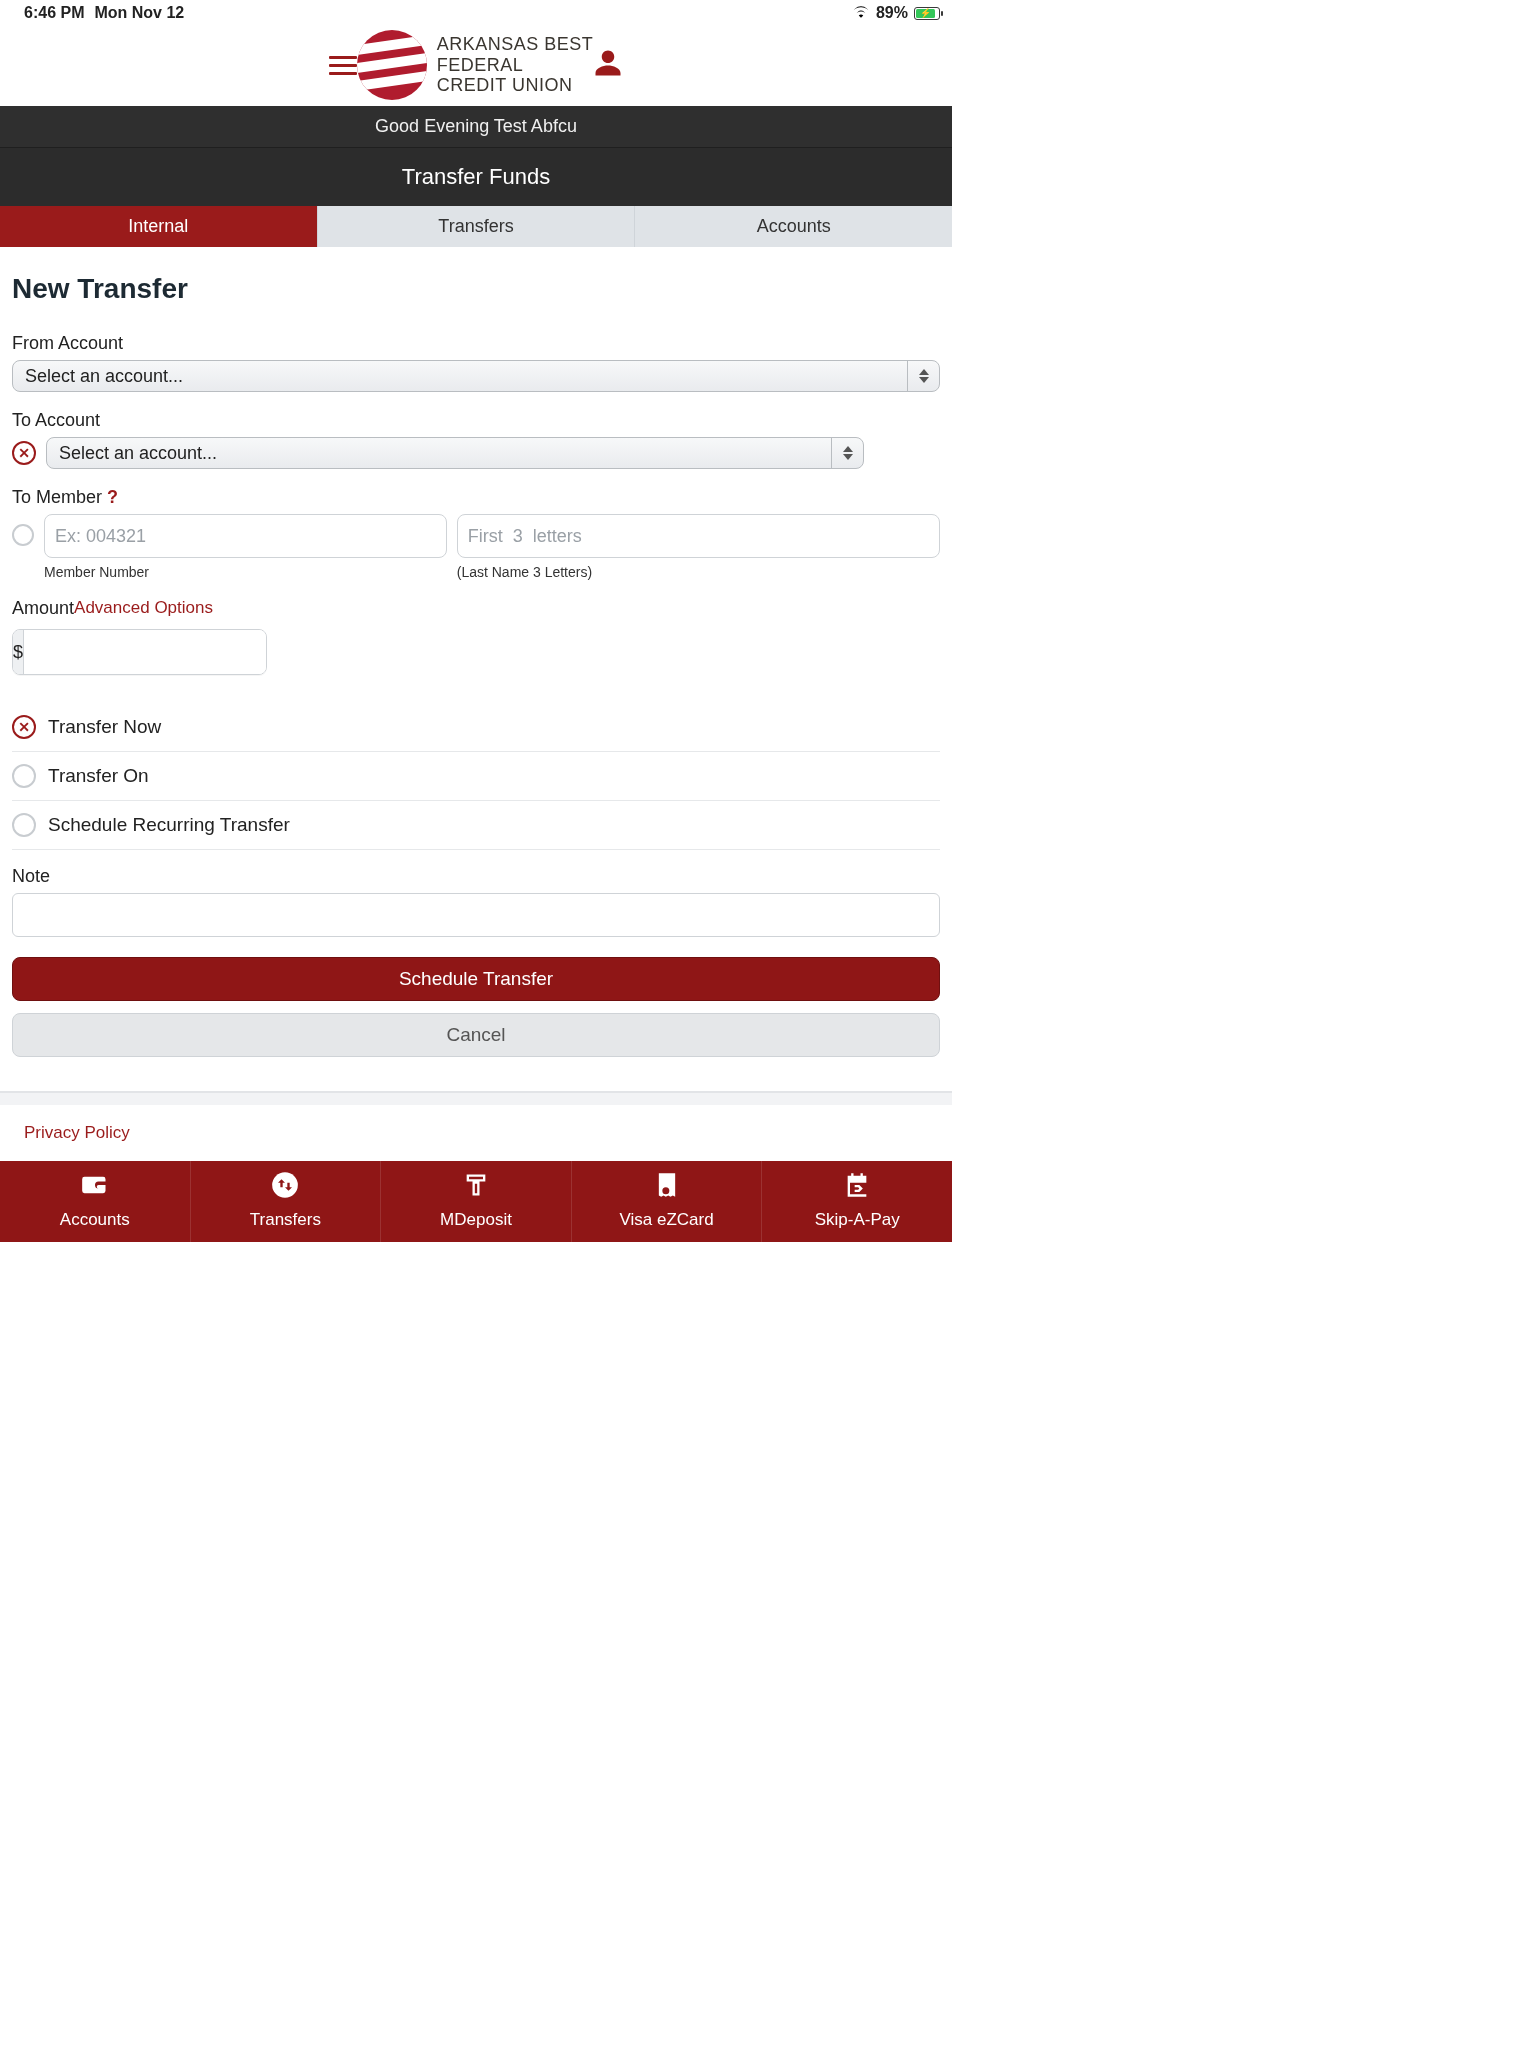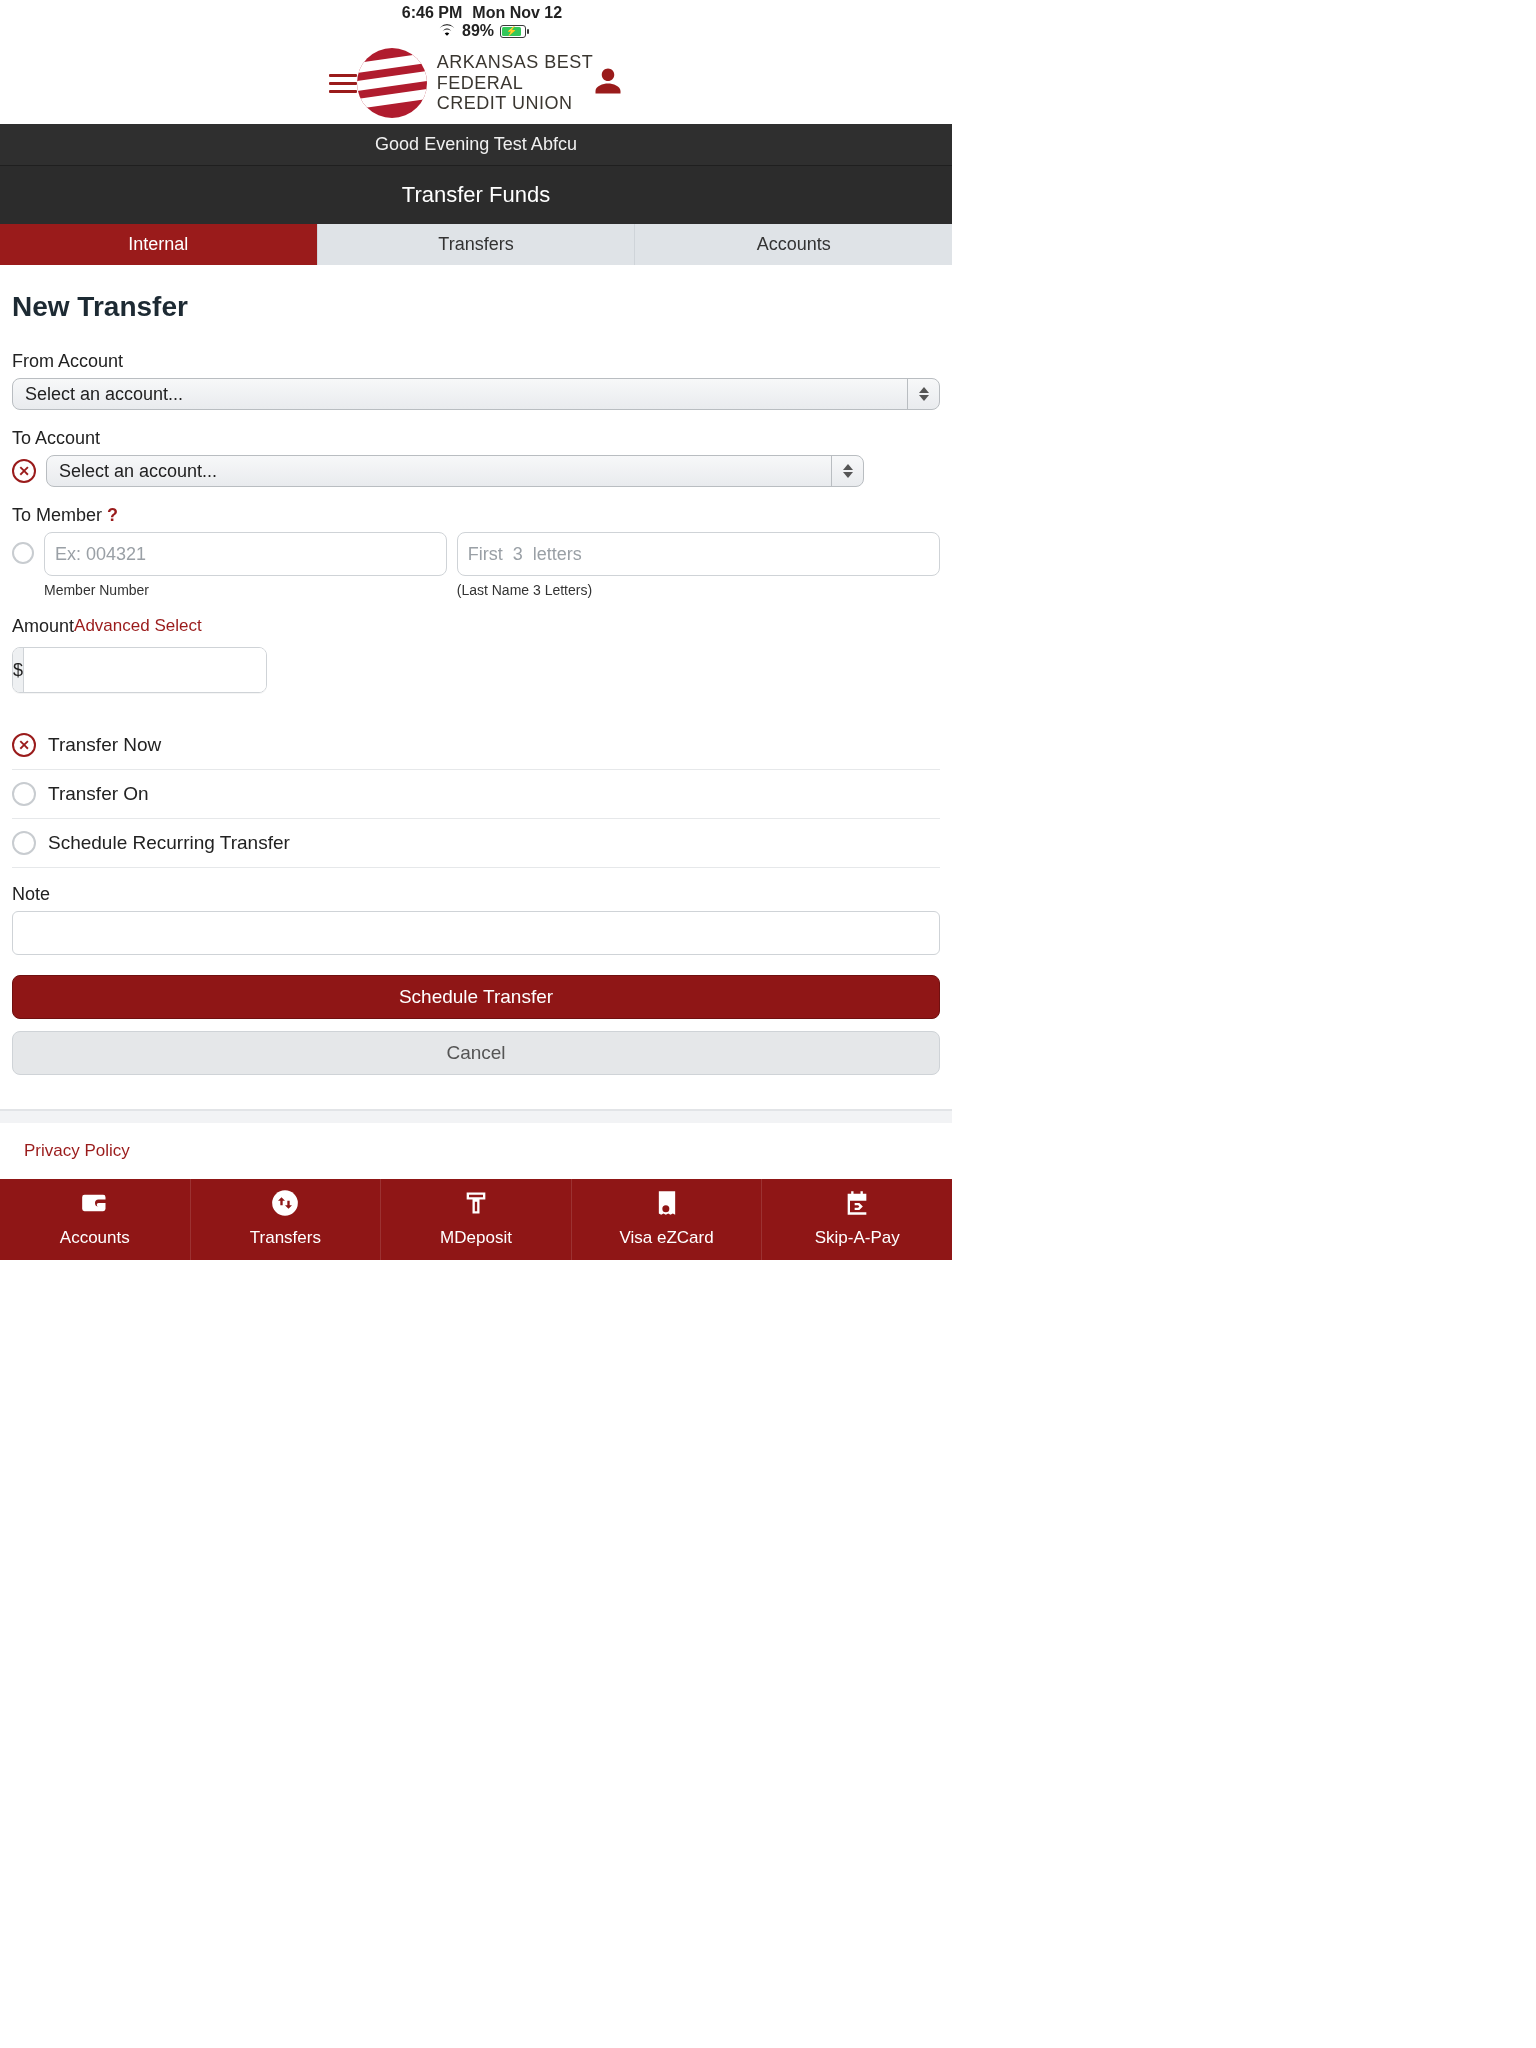--- a/index.html
+++ b/index.html
@@ -6,21 +6,21 @@
   body {
     font-family: -apple-system, BlinkMacSystemFont, "Segoe UI", Helvetica, Arial, sans-serif;
     width: 952px;
     background: #fff;
     color: #222;
   }
   
   .status-bar {
     display: flex; justify-content: space-between; align-items: center;
     padding: 4px 12px 2px 24px;
-    font-size: 16px; font-weight: 600; flex-direction: column;
+    font-size: 16px; font-weight: 600;
   }
   .status-left { display:flex; gap:10px; align-items:center;}
   .status-right { display:flex; gap:6px; align-items:center;}
   .battery {
     width: 26px; height: 13px; border: 1.5px solid #3a3a3a; border-radius: 3px;
     position: relative; display:inline-block;
   }
   .battery::after {
     content:""; position:absolute; right:-4px; top:3px; width:2.5px; height:5px;
     background:#3a3a3a; border-radius:1px;
@@ -254,21 +254,21 @@
       <div class="member-col" style="flex:1.2">
         <input class="text-input" placeholder="First  3  letters" style="">
         <span class="sub">(Last Name  3  Letters)</span>
       </div>
     </div>
   </div>
 
   <div class="field-row">
     <div class="amount-row">
       <span class="label" style="margin:0">Amount</span>
-      <a class="adv-link">Advanced Select</a>
+      <a class="adv-link">Advanced Options</a>
     </div>
     <div class="amount-input-wrap">
       <div class="currency">$</div>
       <input type="text" style="">
     </div>
   </div>
 
   <div class="schedule-options">
     <div class="opt">
       <div class="radio-x">✕</div>

